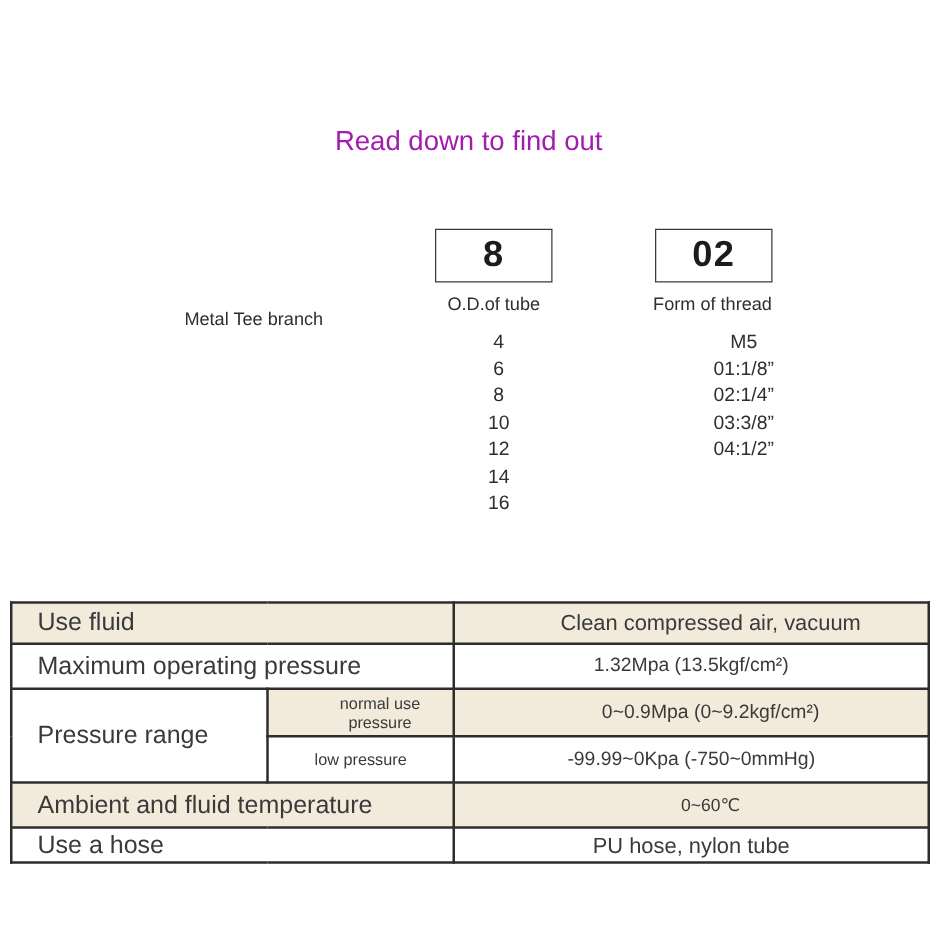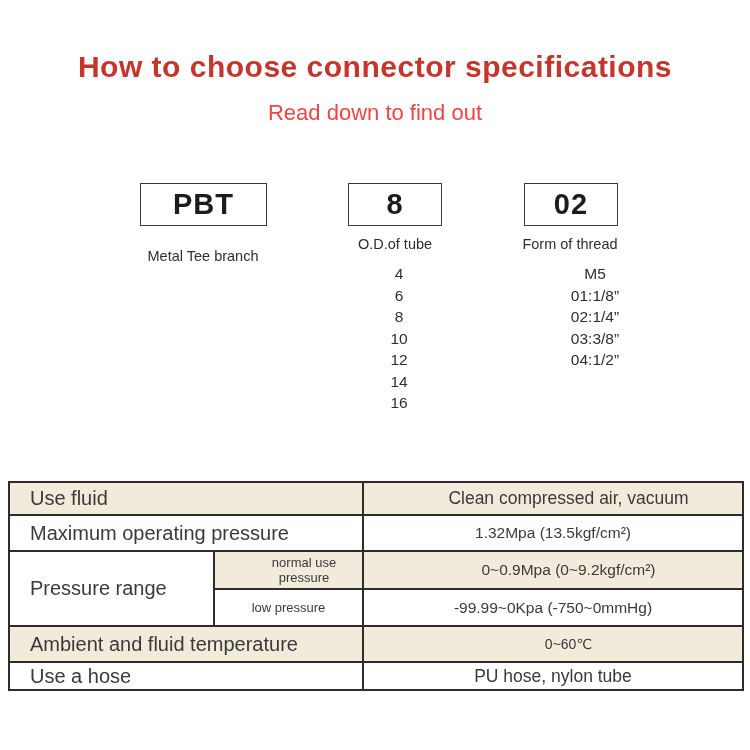--- a/index.html
+++ b/index.html
@@ -7,21 +7,21 @@
     position:relative;width:750px;height:750px;background:#ffffff;
     font-family:"Liberation Sans","DejaVu Sans",sans-serif;
     color:#222;overflow:hidden;
   }
   .title{
     position:absolute;left:0;top:50px;width:750px;text-align:center;
     font-size:30px;font-weight:600;color:#c5352b;letter-spacing:0.5px;
   }
   .subtitle{
     position:absolute;left:0;top:100px;width:750px;text-align:center;
-    font-size:22px;color:#ef4444;
+    font-size:22px;color:#a21caf;
   }
   .code-box{
     position:absolute;top:183px;height:43px;border:1.5px solid #3a3a3a;
     background:#fff;display:flex;align-items:center;justify-content:center;
     font-size:29px;font-weight:bold;color:#1c1c1c;letter-spacing:1px;
     box-sizing:border-box;
   }
   .box-pbt{left:140px;width:127px;}
   .box-od{left:348px;width:94px;}
   .box-thread{left:524px;width:94px;}
@@ -58,26 +58,22 @@
   .white{background:#ffffff;}
   .fs18{font-size:17.5px;}
   .fs15{font-size:15.5px;}
   .fs14{font-size:14px;}
 </style>
 </head>
 <body>
 
 <div class="canvas">
 
-  <div class="title">How to choose connector specifications</div>
   <div class="subtitle">Read down to find out</div>
 
-  <div class="code-box box-pbt">
-    <span>PBT</span>
-  </div>
   <div class="code-box box-od">
     <span>8</span>
   </div>
   <div class="code-box box-thread">
     <span>02</span>
   </div>
 
   <div class="box-label lbl-pbt">Metal Tee branch</div>
   <div class="box-label lbl-od">O.D.of tube</div>
   <div class="box-label lbl-thread">Form of thread</div>

